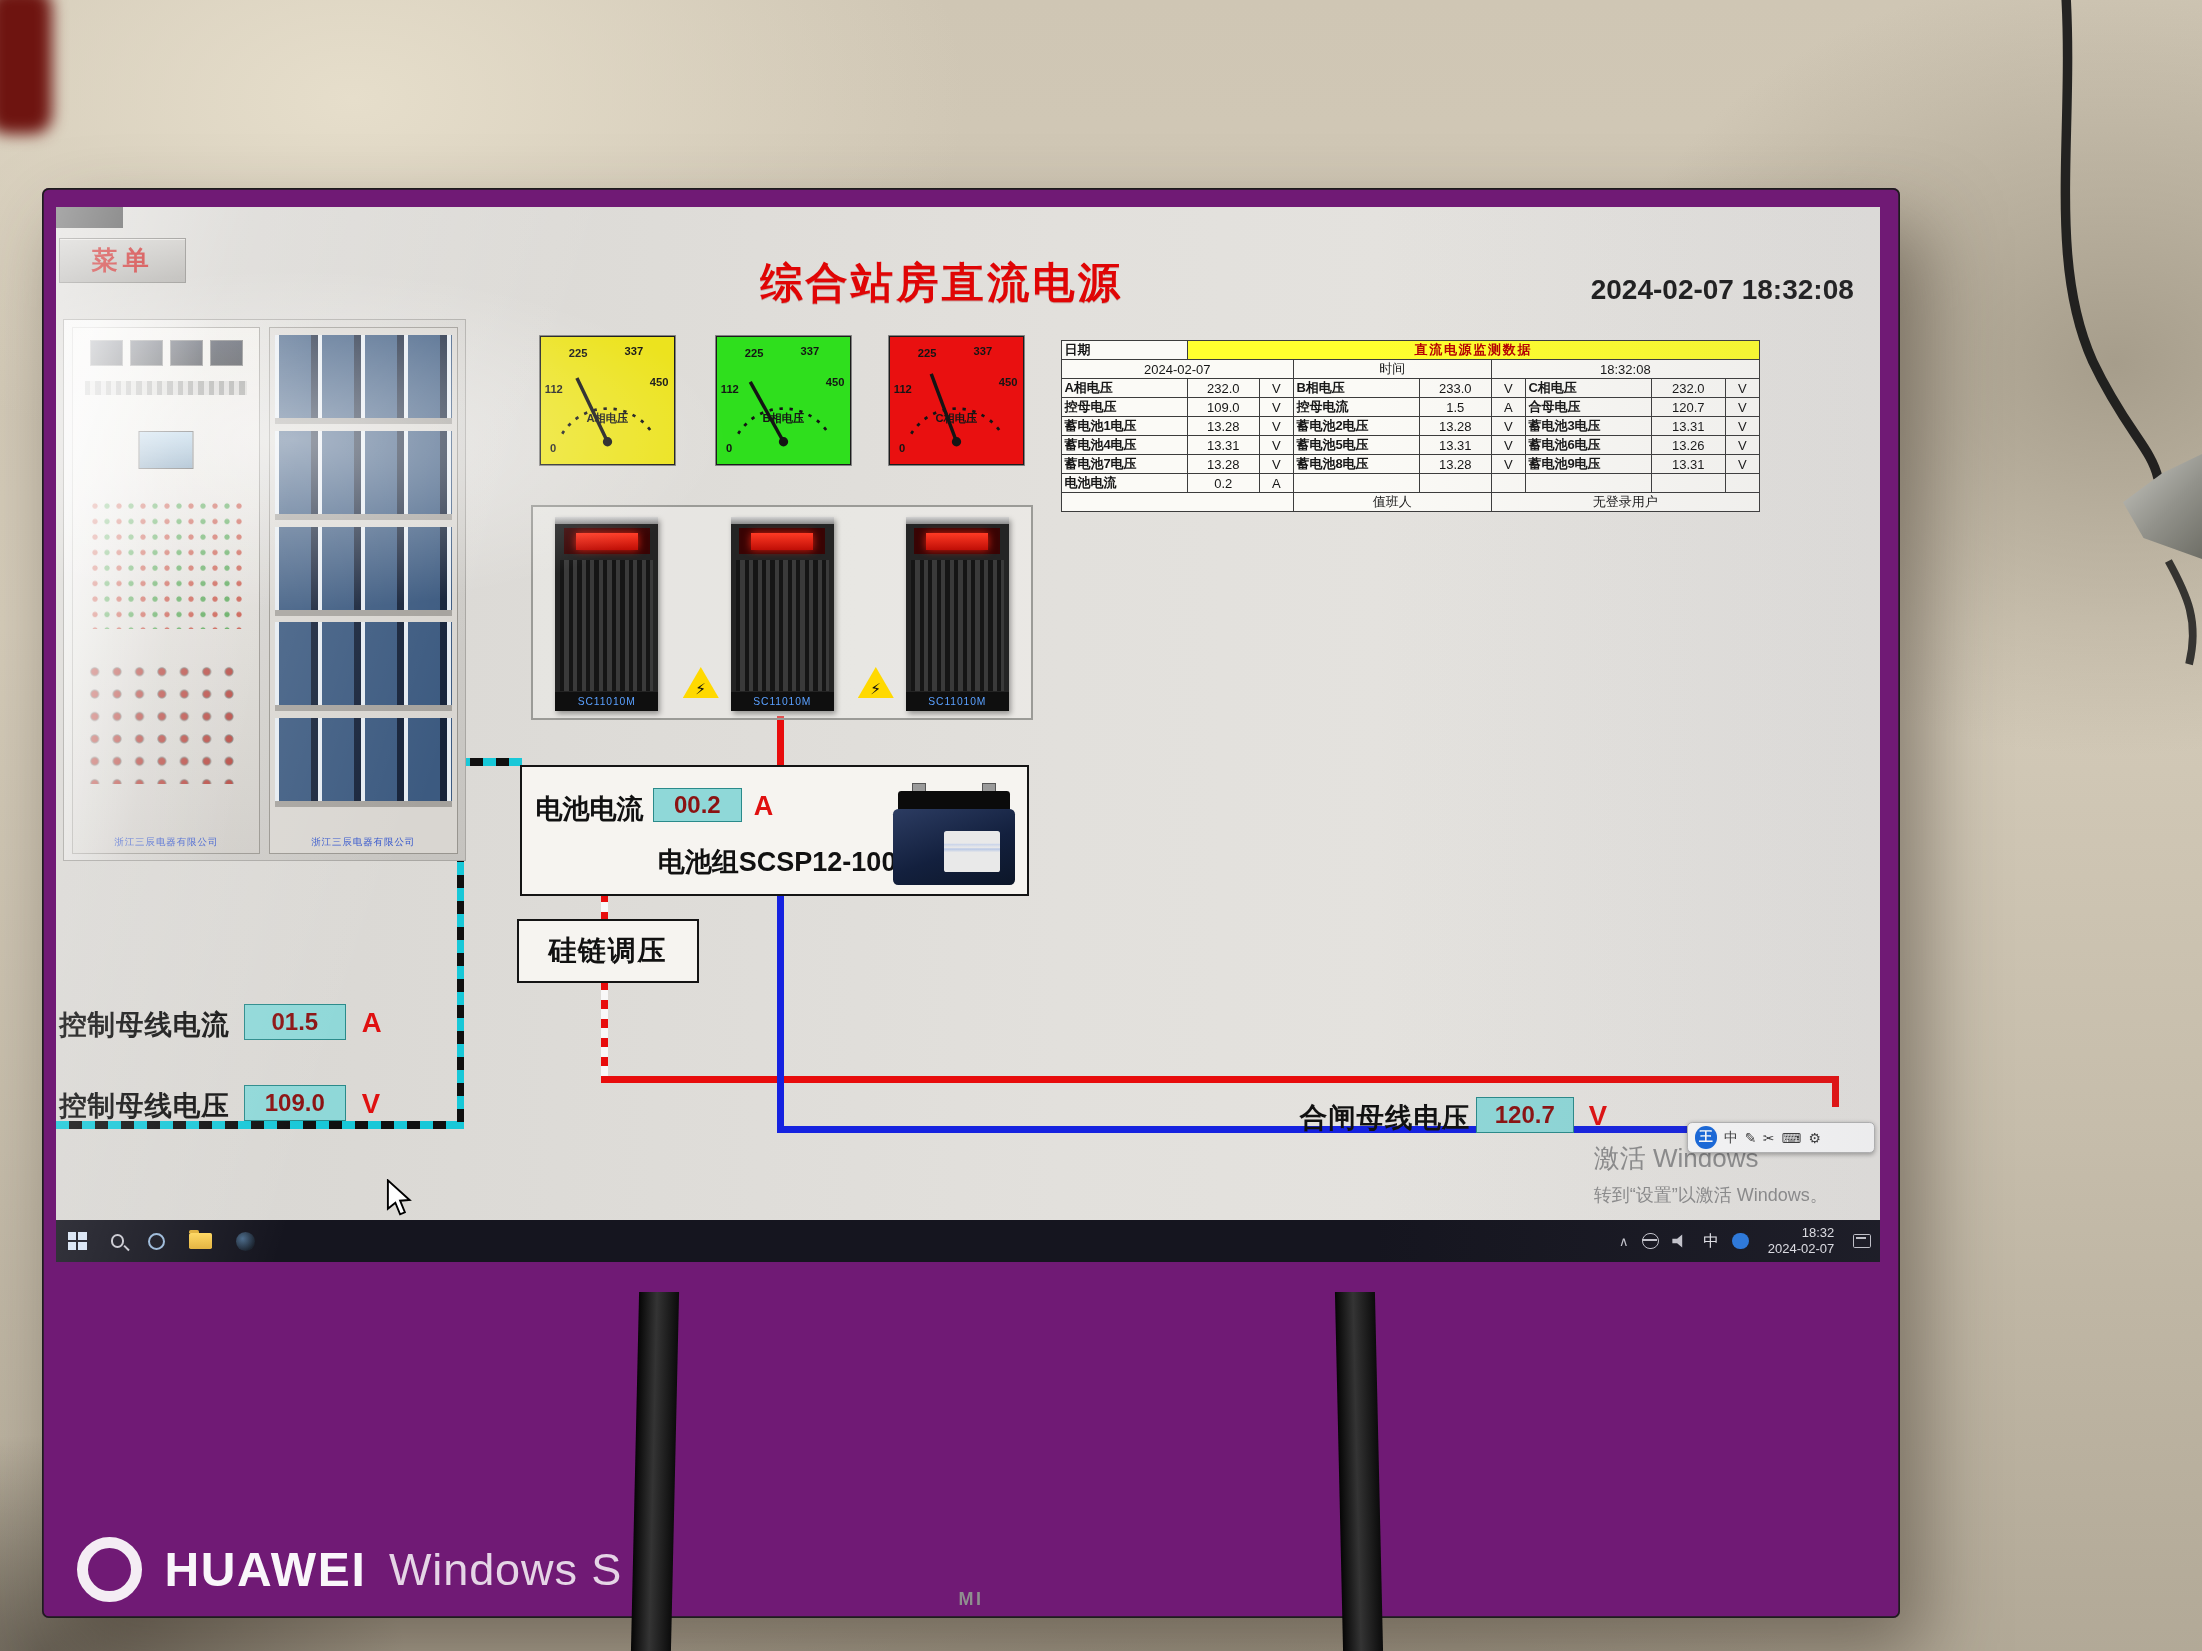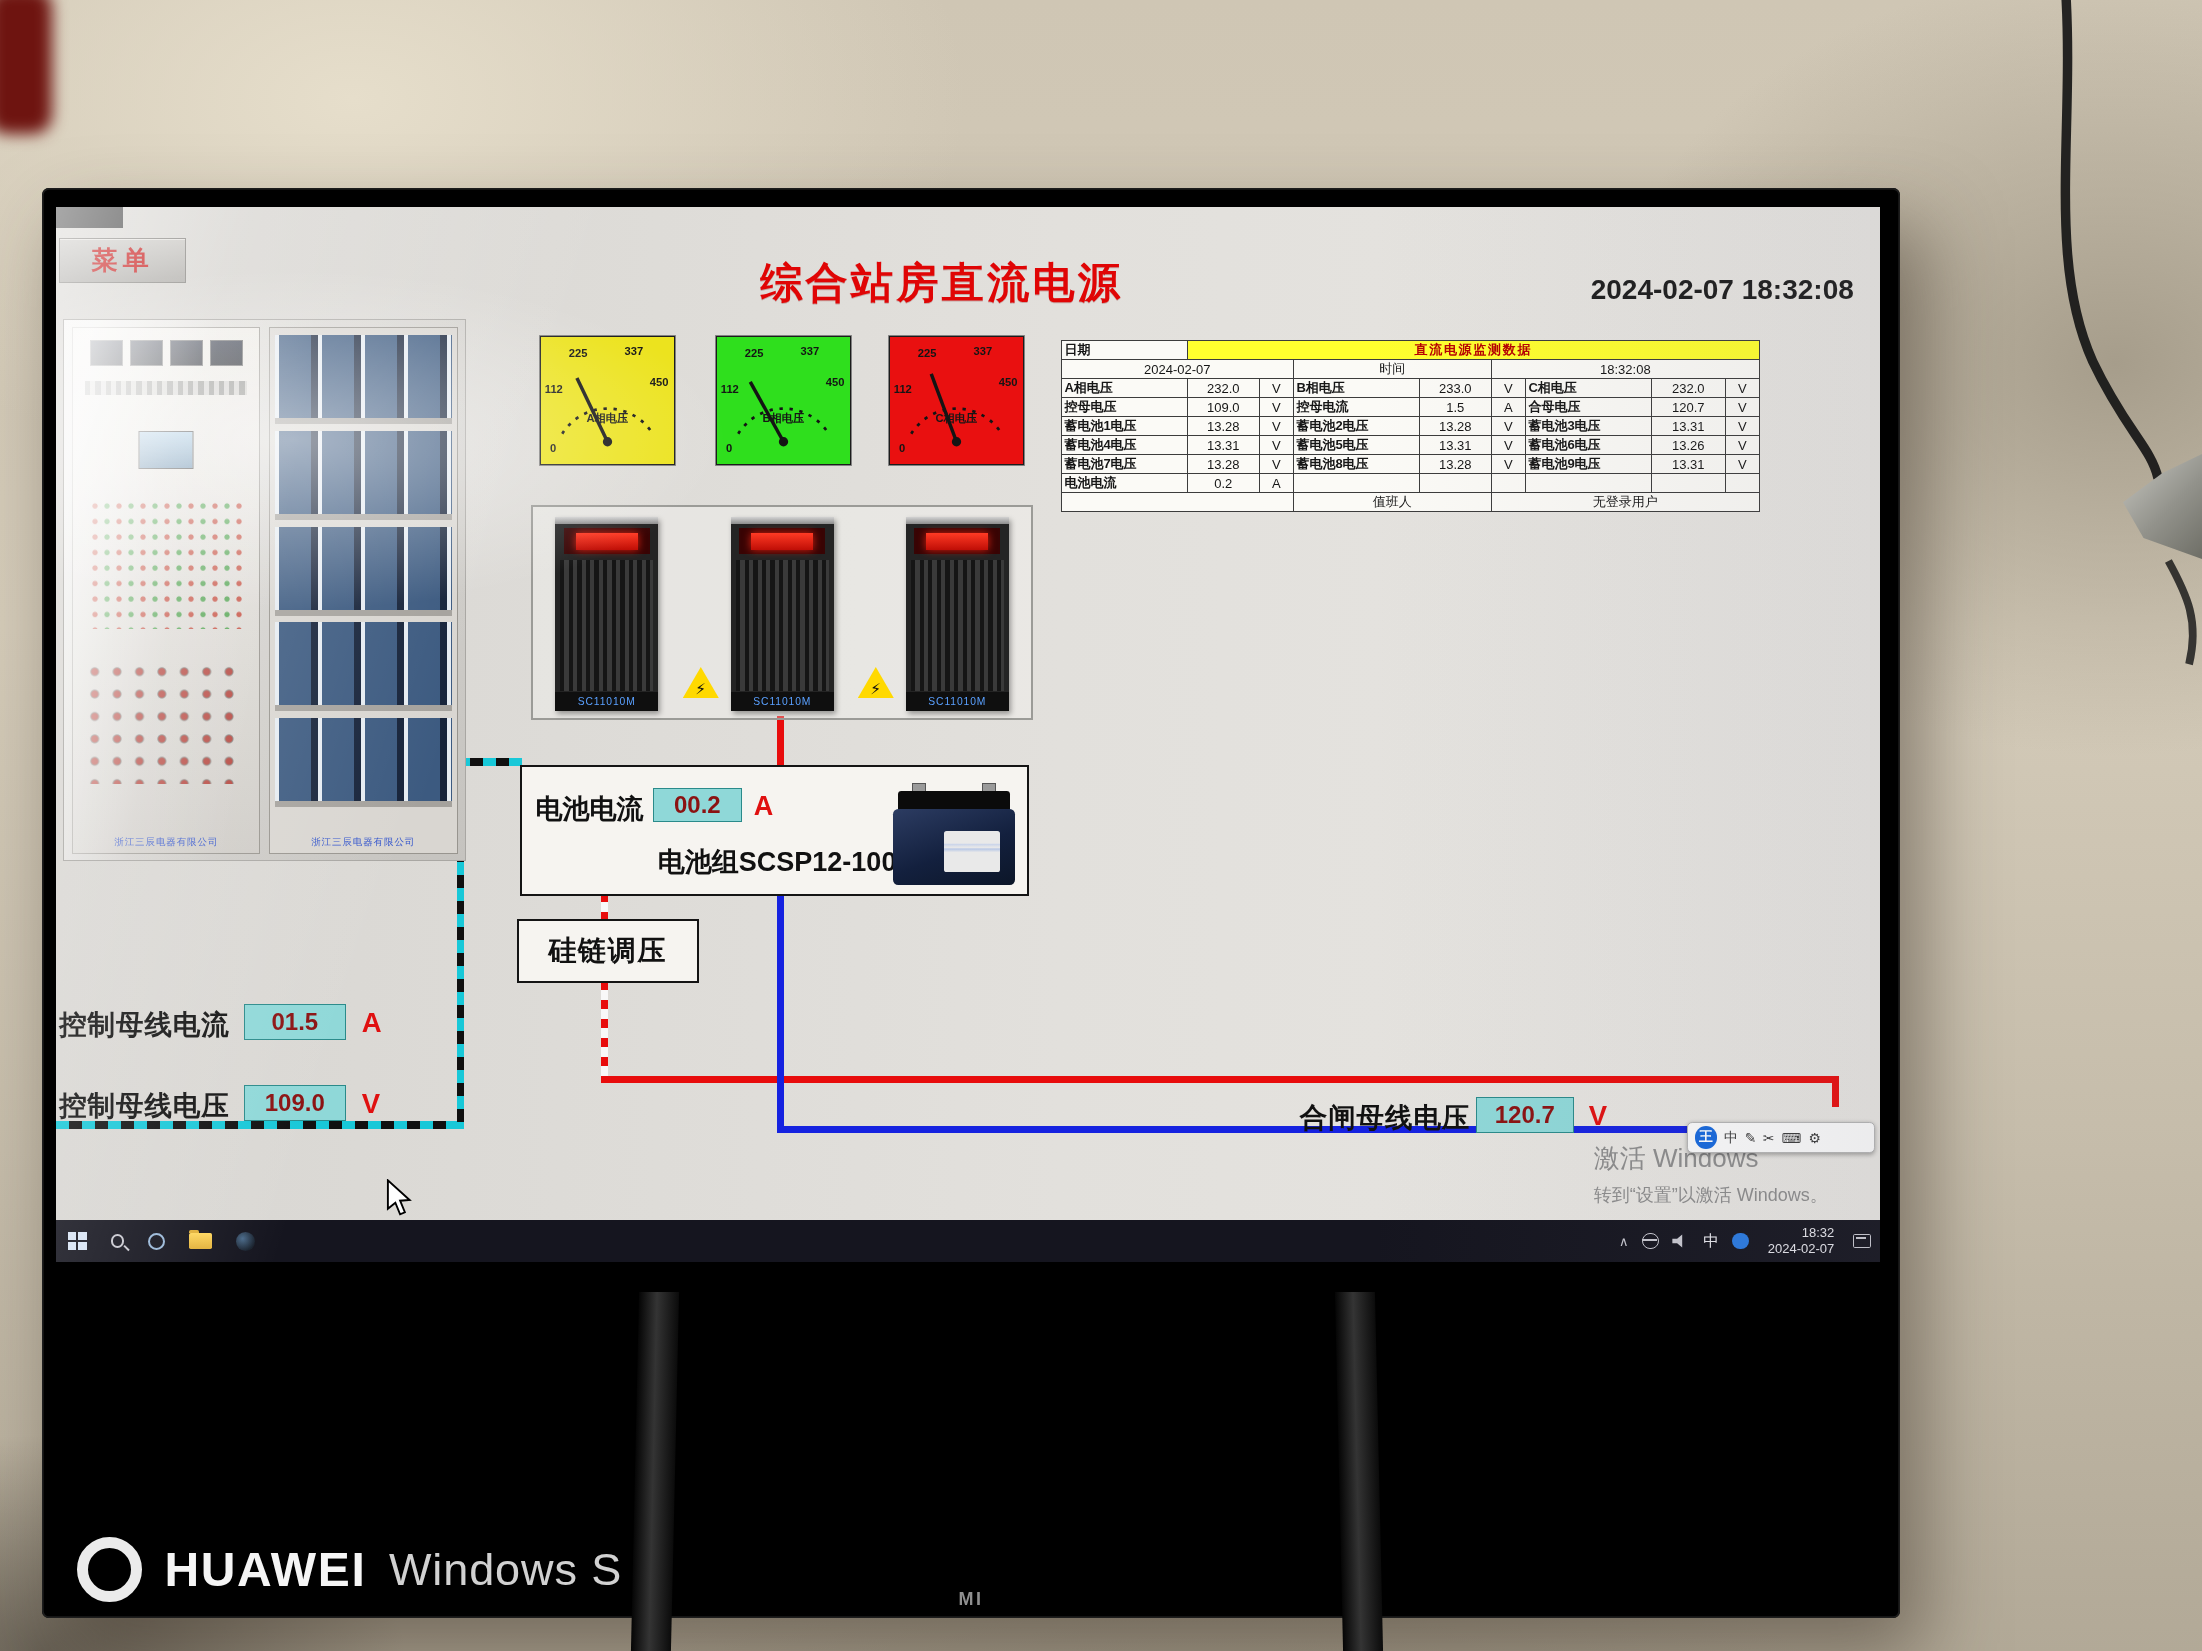--- a/index.html
+++ b/index.html
@@ -19,21 +19,21 @@
   .red-blob { position:absolute; left:-12px; top:-12px; width:64px; height:146px;
     background:#6e1410; border-radius:19px; filter:blur(7.7px); }
   .wall-svg { position:absolute; left:0; top:0; width:2203px; height:1652px; pointer-events:none; }
   .bracket { position:absolute; left:2123px; top:454px; width:79px; height:105px;
     background:linear-gradient(135deg,#c8c8c2,#92928b 55%,#6e6e66);
     clip-path:polygon(100% 0, 100% 100%, 26% 80%, 0 46%, 50% 18%);
     box-shadow:-3.4px 5.2px 8.6px rgba(0,0,0,.25); }
 
   
   .tv { position:absolute; left:42px; top:188px; width:1858px; height:1430px;
-    background:#000000; border-radius:6.9px;
+    background:#701a75; border-radius:6.9px;
     box-shadow:22.4px 38px 77px rgba(55,45,35,.5), inset 0 0 0 1.7px #1d1d1d; }
   .mi-logo { position:absolute; left:50%; bottom:7.7px; transform:translateX(-50%);
     color:#8f8f8f; font-size:18px; font-weight:700; letter-spacing:2.6px; }
   .leg { position:absolute; top:1292px; height:360px; width:40px;
     background:linear-gradient(90deg,#050505,#343434 45%,#0b0b0b); }
   .leg.l { left:635px; transform:skewX(-1.3deg); }
   .leg.r { left:1339px; transform:skewX(1.3deg); }
 
   
   .tv-screen { position:absolute; left:13.8px; top:19px; width:1824px; height:1055px;

